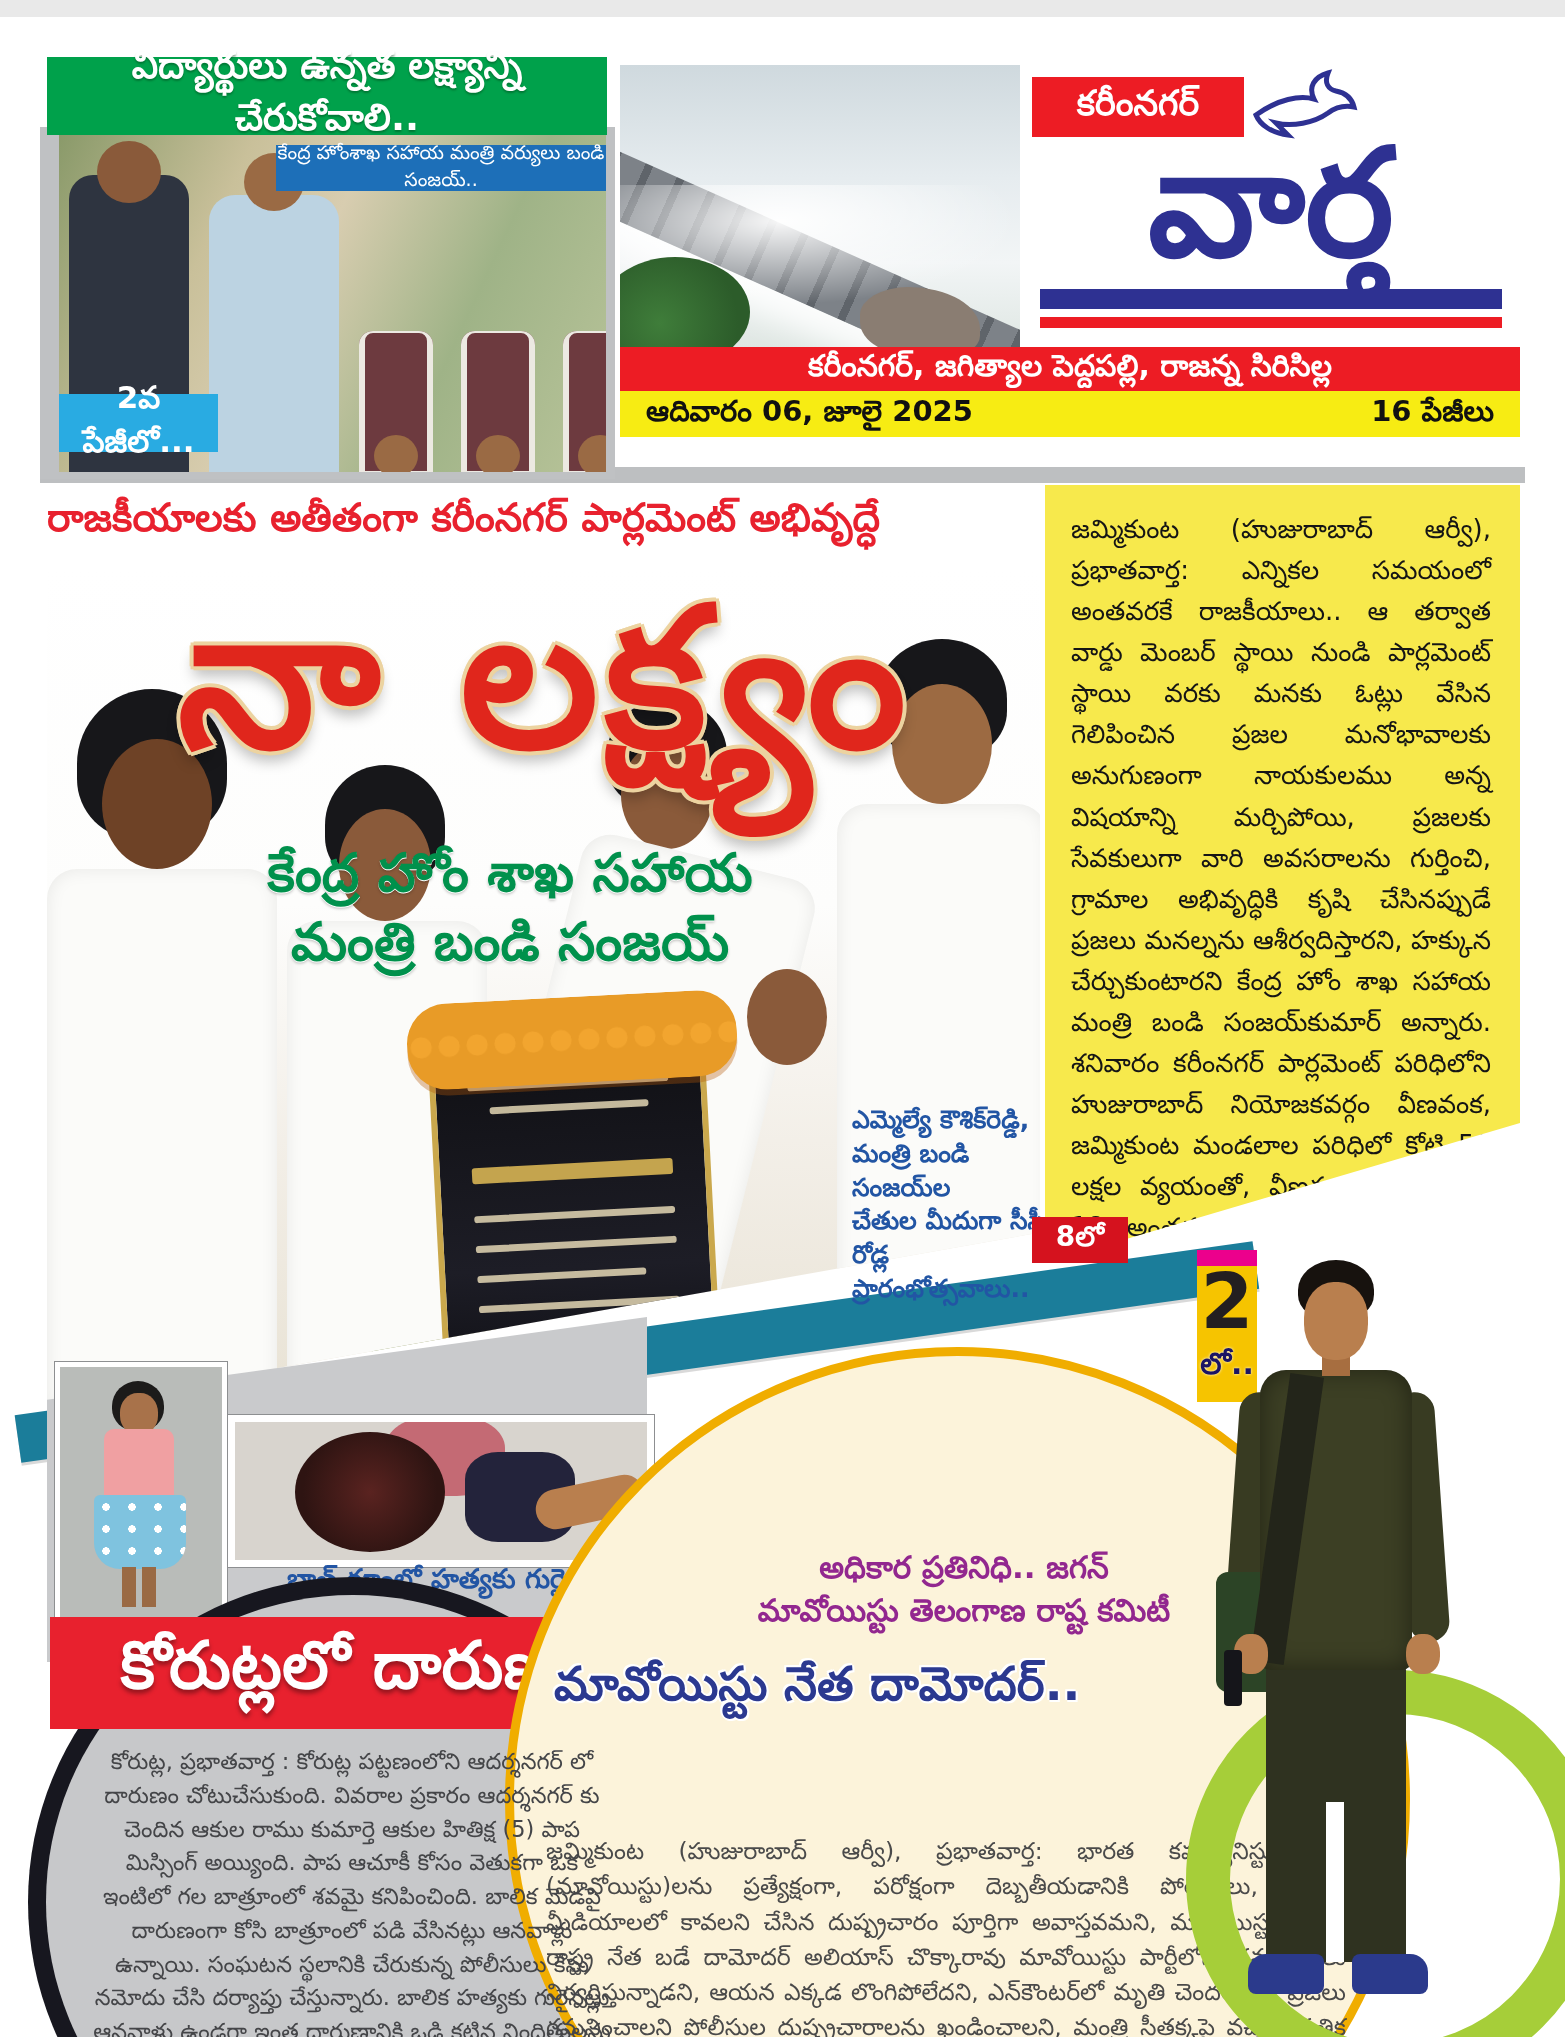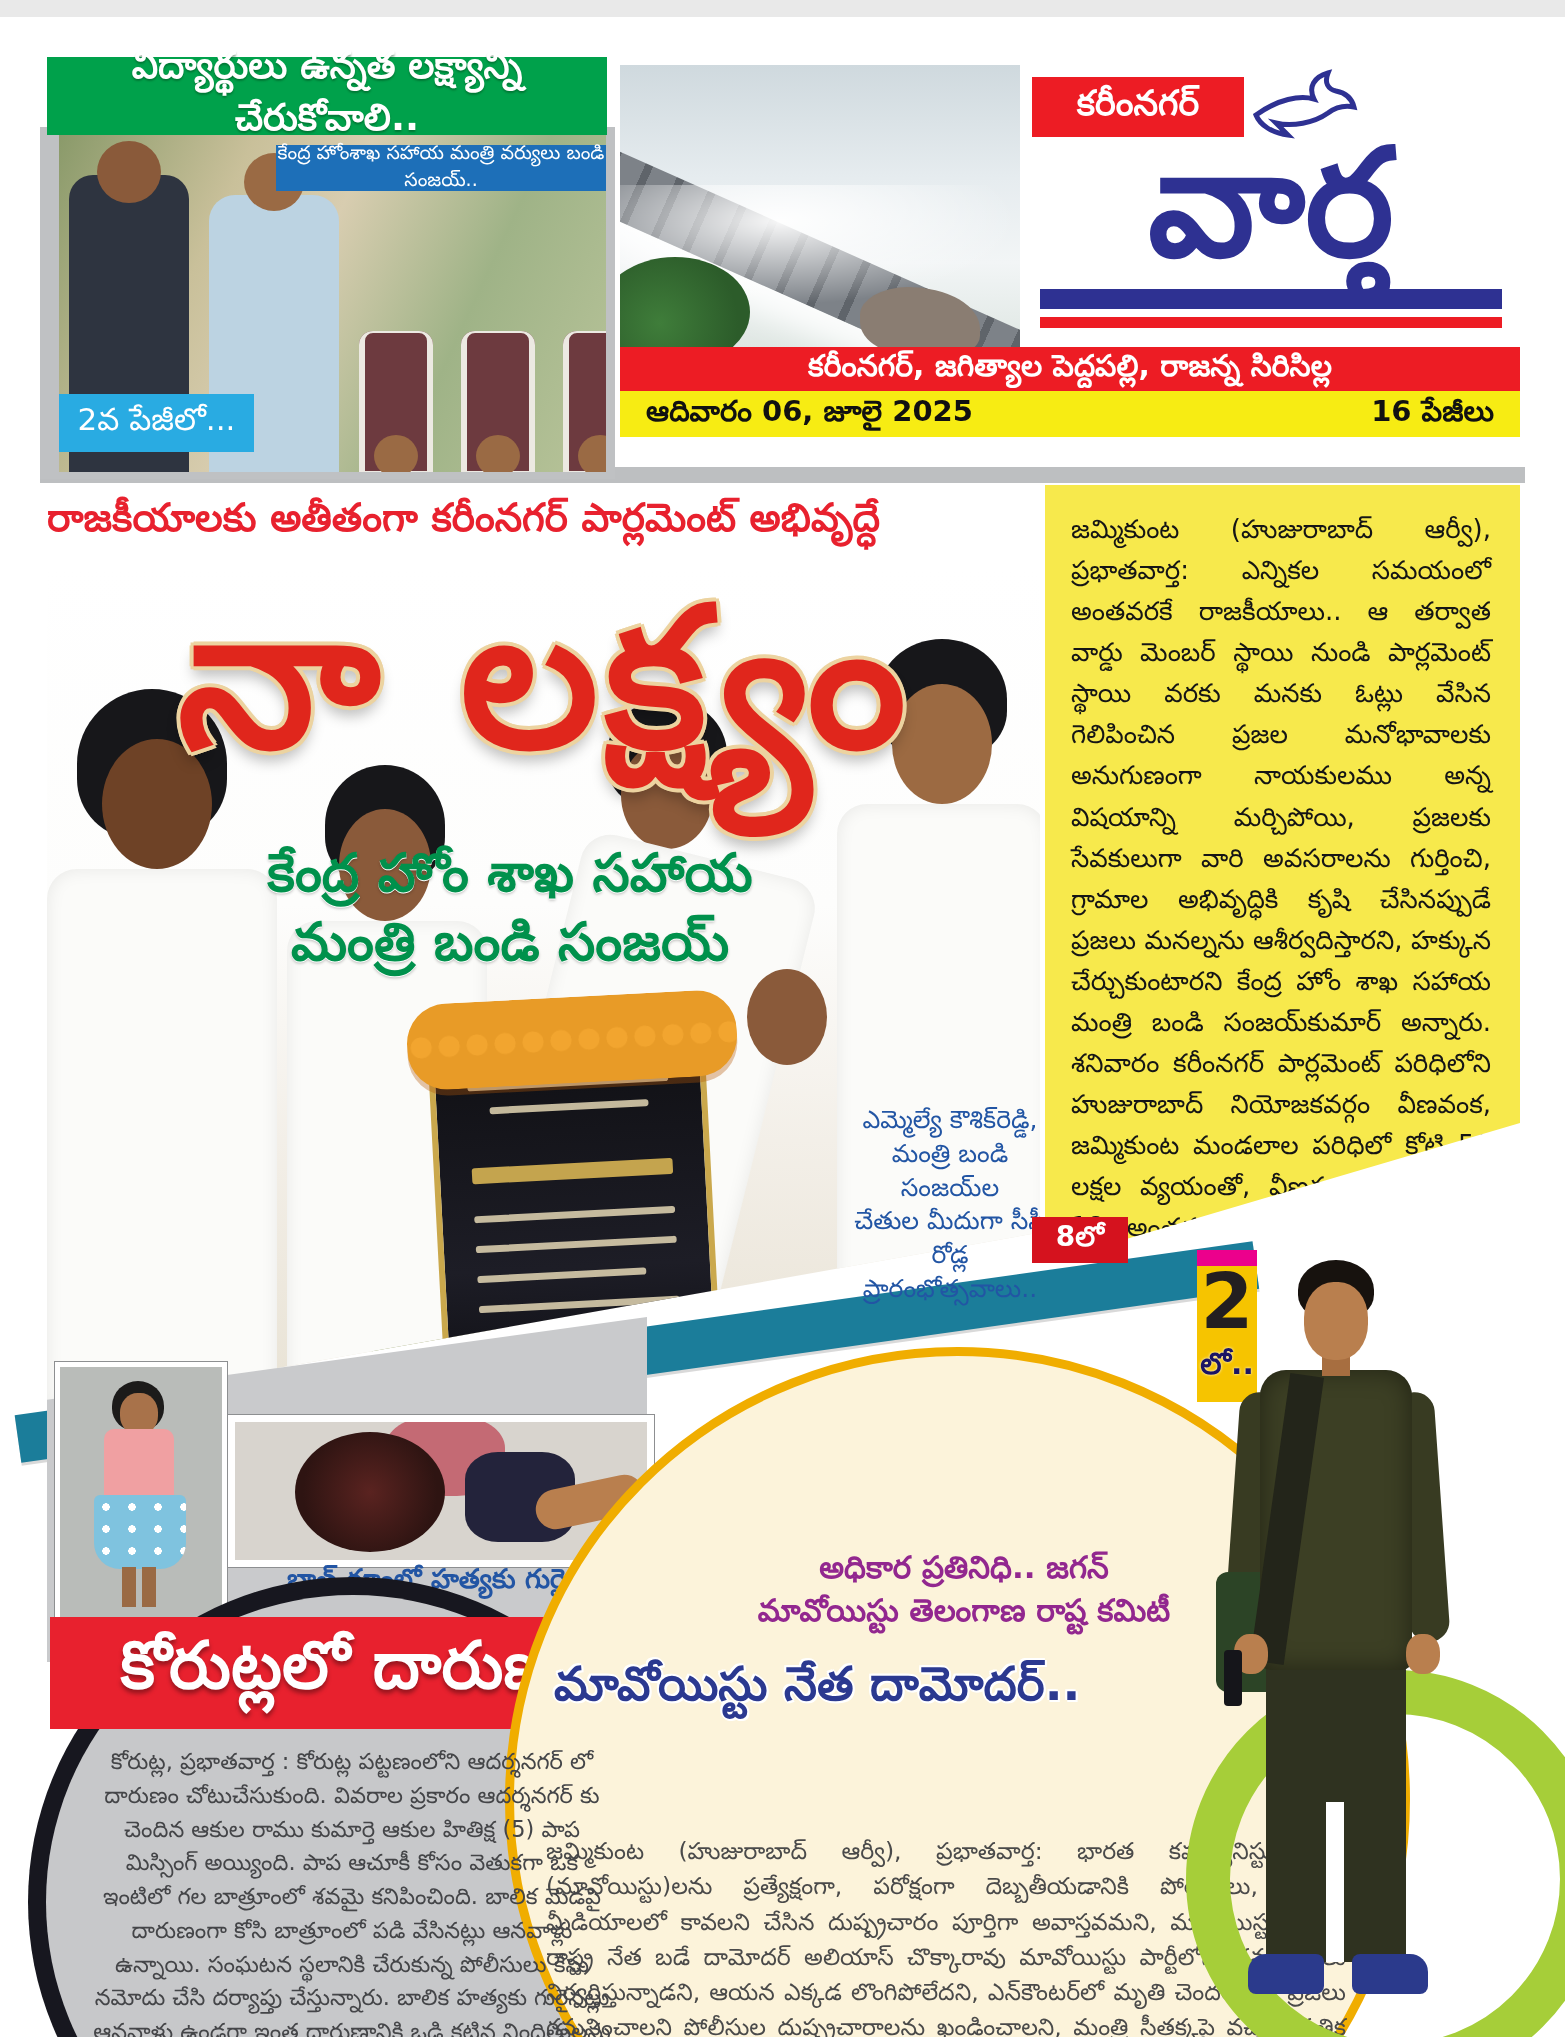--- a/index.html
+++ b/index.html
@@ -14,22 +14,22 @@
   .tl-frame{left:40px;top:110px;width:575px;height:352px;background:#bfc1c3;z-index:1;}
   .tl-photo{left:59px;top:118px;width:547px;height:337px;overflow:hidden;z-index:2;
     background:linear-gradient(115deg,#8a9a6a 0%,#c9c09a 28%,#d8cdb0 45%,#9fb387 70%,#b9c49a 100%);}
   .tl-man1{left:10px;top:40px;width:120px;height:300px;background:#2e3440;border-radius:24px 24px 0 0;}
   .tl-man1h{left:38px;top:6px;width:64px;height:62px;background:#8a5a3a;border-radius:50%;}
   .tl-man2{left:150px;top:60px;width:130px;height:280px;background:#bcd3e2;border-radius:26px 26px 0 0;}
   .tl-man2h{left:185px;top:18px;width:60px;height:58px;background:#9a6a44;border-radius:50%;}
   .tl-stu{width:74px;height:150px;background:#6d3a3f;border-radius:14px 14px 0 0;box-shadow:0 -4px 0 6px #ece9e2 inset;}
   .tl-stuh{width:44px;height:42px;background:#9a6a44;border-radius:50%;margin:-46px auto 4px auto;}
   .tl-caption{right:0;top:10px;width:330px;height:46px;background:#1d6fb8;color:#fff;font-size:19px;z-index:3;}
-  .tl-badge{left:0;bottom:20px;width:195px;height:58px;background:#29abe2;color:#fff;
-    font-size:31px;font-weight:normal;z-index:3;}
+  .tl-badge{left:0;bottom:20px;width:159px;height:58px;background:#29abe2;color:#fff;
+    font-size:31px;font-weight:bold;z-index:3;}
 
   
   .dam-photo{left:620px;top:48px;width:400px;height:282px;overflow:hidden;
     background:linear-gradient(180deg,#cfd9de 0%,#e6ecef 40%,#f2f5f6 70%,#dfe7e3 100%);}
   .dam-wall{left:-60px;top:60px;width:560px;height:64px;background:repeating-linear-gradient(90deg,#7d8288 0 26px,#5f646a 26px 34px);
     transform:rotate(24deg);transform-origin:left top;box-shadow:0 26px 30px rgba(255,255,255,.85);}
   .dam-mist{left:0;top:120px;width:400px;height:120px;background:radial-gradient(ellipse at 40% 30%,rgba(255,255,255,.95),rgba(255,255,255,0) 70%);}
   .dam-bush{left:-20px;bottom:-20px;width:150px;height:110px;background:radial-gradient(circle at 40% 60%,#3f7d3a,#2c5c2a 70%);border-radius:50%;}
   .dam-rock{right:40px;bottom:-10px;width:120px;height:70px;background:#8a7d72;border-radius:40% 60% 30% 50%;}
   .edition-box{left:1032px;top:60px;width:212px;height:60px;background:#ed1c24;color:#fff;
@@ -55,22 +55,22 @@
   .ph-head{background:#8a5a3a;border-radius:50%;}
   .ph-hair{background:#17171a;border-radius:50% 50% 40% 40%;}
   .ph-shirt{background:#fbfbf9;border-radius:30px 30px 0 0;box-shadow:inset 0 0 18px rgba(0,0,0,.08);}
   .plaque{left:390px;top:470px;width:265px;height:370px;background:linear-gradient(180deg,#101014,#1d1d26 60%,#0c0c10);
     border:6px solid #caa84c;border-radius:8px;transform:rotate(-3deg);}
   .plaque .line{position:absolute;left:12%;width:76%;height:7px;background:rgba(255,240,200,.75);border-radius:3px;}
   .garland{left:360px;top:428px;width:330px;height:86px;border-radius:40px;transform:rotate(-3deg);
     background:radial-gradient(circle 12px at 14px 50%,#f2a52f 85%,transparent 90%) 0 0/28px 100% repeat-x,#e89b27;
     box-shadow:0 6px 0 rgba(180,90,10,.35);}
   .flag{left:330px;bottom:-40px;width:120px;height:260px;background:linear-gradient(180deg,#e87f2a,#2f8a4a);opacity:.8;transform:rotate(8deg);}
-  .photo-caption-blue{left:852px;top:1086px;width:196px;color:#2255a4;font-size:25px;font-weight:normal;
-    line-height:1.35;text-align:center;z-index:4;}
+  .photo-caption-blue{left:852px;top:1086px;width:196px;color:#2255a4;font-size:25px;font-weight:bold;
+    line-height:1.35;z-index:4;}
   .badge-8lo{left:1032px;top:1200px;width:96px;height:46px;background:#d5121e;color:#fff;
     font-size:28px;font-weight:bold;z-index:5;}
   .lead-title{left:50px;top:560px;width:990px;text-align:center;z-index:5;color:#e0261c;
     font-size:195px;font-weight:bold;line-height:1.05;letter-spacing:6px;
     text-shadow:-4px 0 0 #ecd3a0,4px 0 0 #ecd3a0,0 -4px 0 #ecd3a0,0 4px 0 #ecd3a0,
       -3px -3px 0 #ecd3a0,3px 3px 0 #ecd3a0,-3px 3px 0 #ecd3a0,3px -3px 0 #ecd3a0,0 10px 14px rgba(0,0,0,.25);}
   .lead-subtitle{left:190px;top:822px;width:640px;text-align:center;color:#00914c;font-size:53px;
     font-weight:bold;line-height:1.3;z-index:6;text-shadow:0 1px 0 #fff,0 2px 3px rgba(0,0,0,.25);}
 
   .yellow-article{left:1045px;top:468px;width:475px;height:778px;background:#f7e94c;z-index:2;

